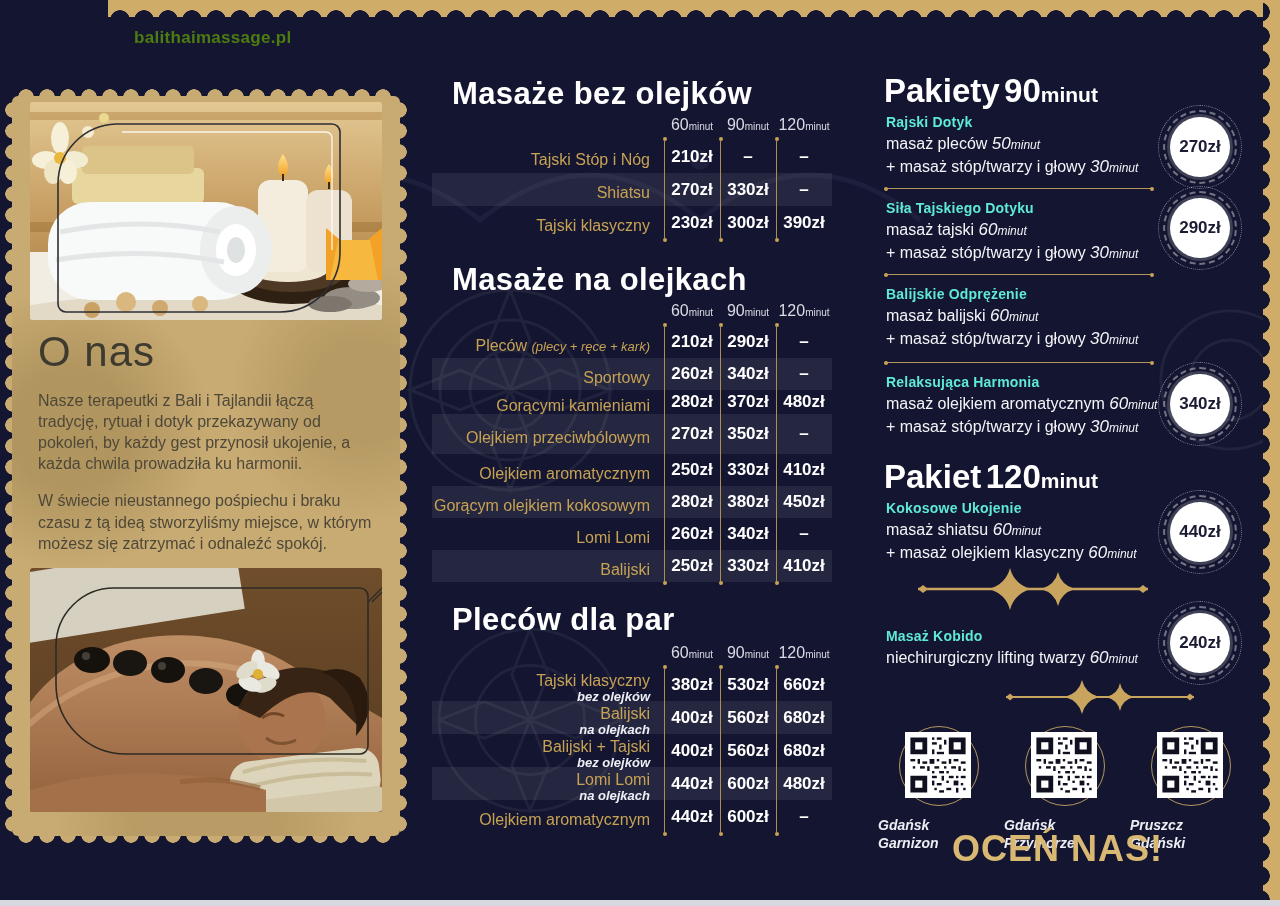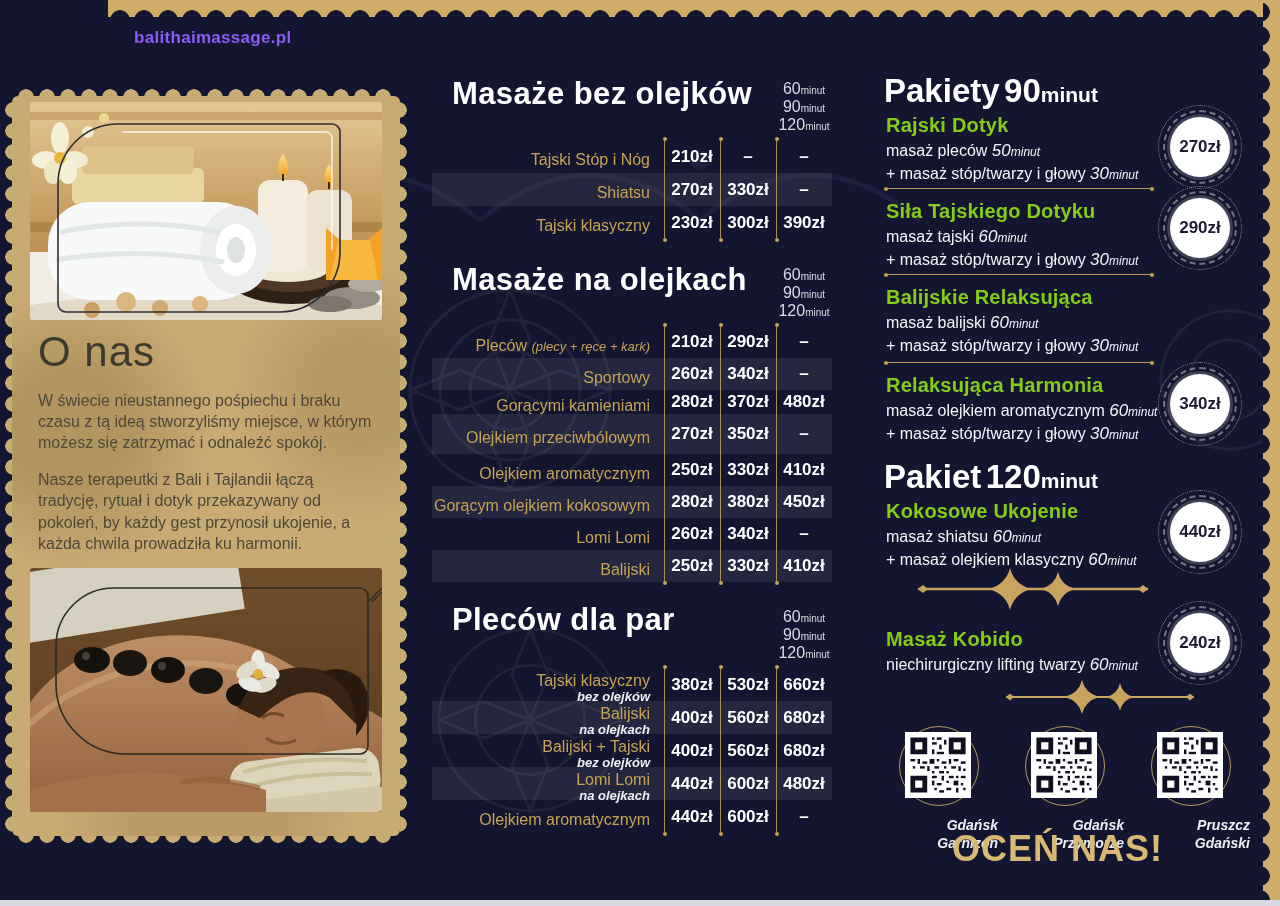--- a/index.html
+++ b/index.html
@@ -37,65 +37,65 @@
 
   .photo{position:absolute;left:18px;width:352px;border-radius:3px;overflow:hidden;display:block;}
   .photo-top{top:6px;height:218px;}
   .photo-bottom{top:472px;height:244px;}
 
   .about{position:absolute;left:26px;top:232px;width:336px;color:#4e4839;}
   .about h2{margin:0 0 14px 0;font-size:42px;font-weight:400;color:#3d3a30;letter-spacing:1px;}
   .about p{margin:0 0 16px 0;font-size:16px;line-height:1.32;color:#4e4839;}
 
   
-  .logo{position:absolute;left:134px;top:28px;font-size:17px;font-weight:700;color:#8b5cf6;letter-spacing:.3px;cursor:pointer;}
+  .logo{position:absolute;left:134px;top:28px;font-size:17px;font-weight:700;color:#4d7c0f;letter-spacing:.3px;cursor:pointer;}
 
   
   .mid{position:absolute;left:432px;top:0;width:400px;}
   .tbl-title{position:absolute;left:20px;color:#ffffff;font-size:31px;font-weight:800;letter-spacing:.4px;white-space:nowrap;}
   .pt{position:absolute;left:0;width:400px;}
-  .pt-head{display:flex;justify-content:flex-end;height:20px;align-items:flex-end;margin-bottom:6px;flex-direction:column;}
+  .pt-head{display:flex;justify-content:flex-end;height:20px;align-items:flex-end;margin-bottom:6px;}
   .dh{width:56px;text-align:center;color:#dadbe4;}
   .dh .dh-n{font-size:16px;}
   .dh .dh-u{font-size:10px;}
   .pt-body{position:relative;}
   .pt-row{display:flex;align-items:center;}
   .pt-row.hl{background:rgba(255,255,255,.075);}
   .pt-label{flex:1;text-align:right;padding-right:14px;color:#c7a254;font-size:16px;line-height:1.05;margin-top:8px;}
   .pt-label .note{font-size:13px;font-style:italic;color:#c7a254;}
   .pt-label .sub{font-size:13px;font-style:italic;color:#eef0f6;font-weight:600;}
   .pt-cell{width:56px;text-align:center;color:#ffffff;font-weight:700;font-size:17px;}
   .vline{position:absolute;top:1px;bottom:1px;width:1px;background:#a98d52;}
   .vline::before,.vline::after{content:"";position:absolute;left:-1.5px;width:4px;height:4px;border-radius:50%;background:#c7a254;}
   .vline::before{top:-4px;} .vline::after{bottom:-4px;}
   .vl-1{right:167px;} .vl-2{right:111px;} .vl-3{right:55px;}
 
   
   .sec-title{position:absolute;color:#fff;white-space:nowrap;}
   .sec-title .big{font-size:33px;font-weight:800;}
   .sec-title .small{font-size:21px;font-weight:700;}
   .pkg{position:absolute;left:886px;width:300px;}
-  .pkg-name{font-size:20px;font-weight:600;color:#84cc16;margin-bottom:3px;letter-spacing:.2px;}
+  .pkg-name{font-size:14px;font-weight:600;color:#5eead4;margin-bottom:3px;letter-spacing:.2px;}
   .pkg-line{font-size:16px;color:#f4f4f8;line-height:21px;}
   .dur-n{font-style:italic;font-size:17px;}
   .dur-u{font-style:italic;font-size:12px;}
   .hr-thin{position:absolute;left:886px;width:266px;height:1px;background:#b3975c;}
   .hr-thin::after{content:"";position:absolute;right:-2px;top:-1.5px;width:4px;height:4px;border-radius:50%;background:#c7a254;}
   .hr-thin::before{content:"";position:absolute;left:-2px;top:-1.5px;width:4px;height:4px;border-radius:50%;background:#c7a254;}
 
   .badge{position:absolute;width:84px;height:84px;left:1158px;}
   .badge .lace1{position:absolute;inset:0;border-radius:50%;border:1px dotted rgba(255,255,255,.5);}
   .badge .lace2{position:absolute;inset:5px;border-radius:50%;border:2px dashed rgba(255,255,255,.4);}
   .badge .core{position:absolute;inset:12px;border-radius:50%;background:#ffffff;display:flex;align-items:center;justify-content:center;
     font-weight:800;font-size:17px;color:#1b1c33;box-shadow:0 0 0 3px rgba(255,255,255,.18);}
 
   .orn-divider{position:absolute;}
 
   
-  .qr-item{position:absolute;width:120px;text-align:right;}
+  .qr-item{position:absolute;width:120px;text-align:left;}
   .qr-wrap{position:relative;width:120px;height:86px;}
   .qr-ring{position:absolute;left:21px;top:4px;width:78px;height:78px;border-radius:50%;border:1.5px solid #b3975c;}
   .qr-img{position:absolute;left:27px;top:10px;width:66px;height:66px;background:#fff;padding:3px;box-sizing:border-box;}
   .qr-label{margin-top:8px;font-size:14px;font-style:italic;color:#eceef4;line-height:1.3;font-weight:600;}
   .rate-us{position:absolute;left:952px;top:828px;font-size:36px;font-weight:800;color:#d9b873;letter-spacing:1px;white-space:nowrap;}
 </style>
 </head>
 <body>
 
 <div class="page">
@@ -200,22 +200,22 @@
       </g>
       <circle cx="58" cy="30" r="6" fill="#f3ecd0"></circle>
         <circle cx="74" cy="16" r="5" fill="#ead98e"></circle>
 
       <path d="M86,22 h216 a8,8 0 0 1 8,8 v120 a60,60 0 0 1 -60,60 H36 a8,8 0 0 1 -8,-8 V82 a60,60 0 0 1 58,-60 z" fill="none" stroke="#2e2e34" stroke-width="1.6"></path>
       <path d="M92,30 h204 a6,6 0 0 1 6,6 v112" fill="none" stroke="#ffffff" stroke-width="1.4" opacity=".85"></path>
     </svg>
 
     <div class="about">
       <h2>O nas</h2>
+      <p>Nasze terapeutki z Bali i Tajlandii łączą tradycję, rytuał i dotyk przekazywany od pokoleń, by każdy gest przynosił ukojenie, a każda chwila prowadziła ku harmonii.</p>
       <p>W świecie nieustannego pośpiechu i braku czasu z tą ideą stworzyliśmy miejsce, w którym możesz się zatrzymać i odnaleźć spokój.</p>
-      <p>Nasze terapeutki z Bali i Tajlandii łączą tradycję, rytuał i dotyk przekazywany od pokoleń, by każdy gest przynosił ukojenie, a każda chwila prowadziła ku harmonii.</p>
     </div>
 
     <svg class="photo photo-bottom" viewBox="0 0 352 244" preserveAspectRatio="none">
       <defs>
         <linearGradient id="bgm" x1="0" y1="0" x2="0" y2="1">
           <stop offset="0" stop-color="#7a5530"></stop>
             <stop offset="1" stop-color="#5d3f22"></stop>
         </linearGradient>
         <linearGradient id="skin" x1="0" y1="0" x2="0" y2="1">
           <stop offset="0" stop-color="#cf9a6e"></stop>
@@ -435,21 +435,21 @@
   <div class="hr-thin" style="top:188px"></div>
 
   <div class="pkg" style="top:200px">
     <div class="pkg-name">Siła Tajskiego Dotyku</div>
     <div class="pkg-line"><span>masaż tajski</span> <span class="dur-n">60</span><span class="dur-u">minut</span></div>
     <div class="pkg-line"><span>+ masaż stóp/twarzy i głowy</span> <span class="dur-n">30</span><span class="dur-u">minut</span></div>
   </div>
   <div class="hr-thin" style="top:274px"></div>
 
   <div class="pkg" style="top:286px">
-    <div class="pkg-name">Balijskie Relaksująca</div>
+    <div class="pkg-name">Balijskie Odprężenie</div>
     <div class="pkg-line"><span>masaż balijski</span> <span class="dur-n">60</span><span class="dur-u">minut</span></div>
     <div class="pkg-line"><span>+ masaż stóp/twarzy i głowy</span> <span class="dur-n">30</span><span class="dur-u">minut</span></div>
   </div>
   <div class="hr-thin" style="top:362px"></div>
 
   <div class="pkg" style="top:374px">
     <div class="pkg-name">Relaksująca Harmonia</div>
     <div class="pkg-line"><span>masaż olejkiem aromatycznym</span> <span class="dur-n">60</span><span class="dur-u">minut</span></div>
     <div class="pkg-line"><span>+ masaż stóp/twarzy i głowy</span> <span class="dur-n">30</span><span class="dur-u">minut</span></div>
   </div>

